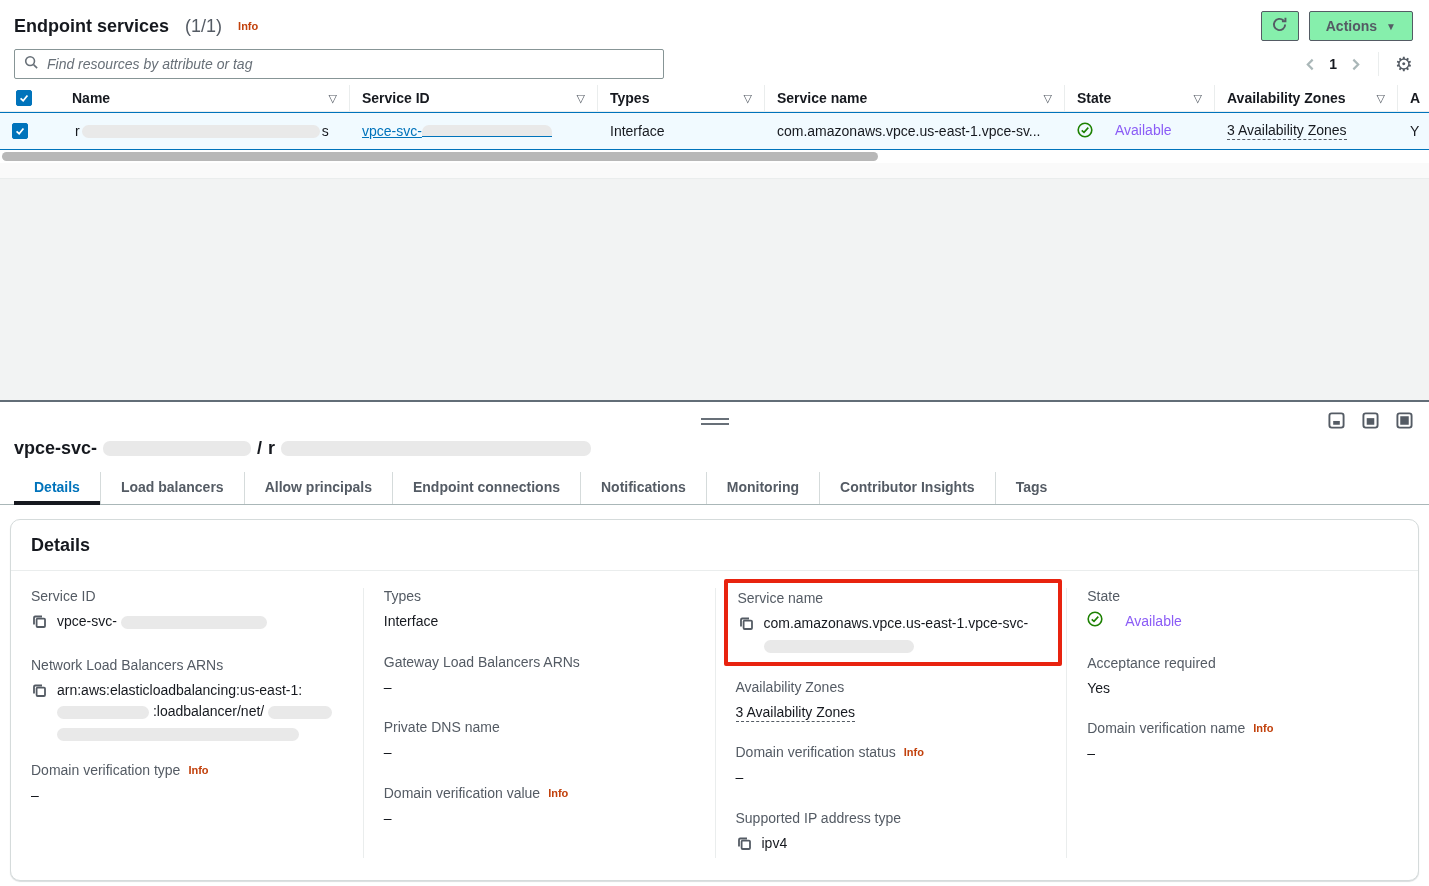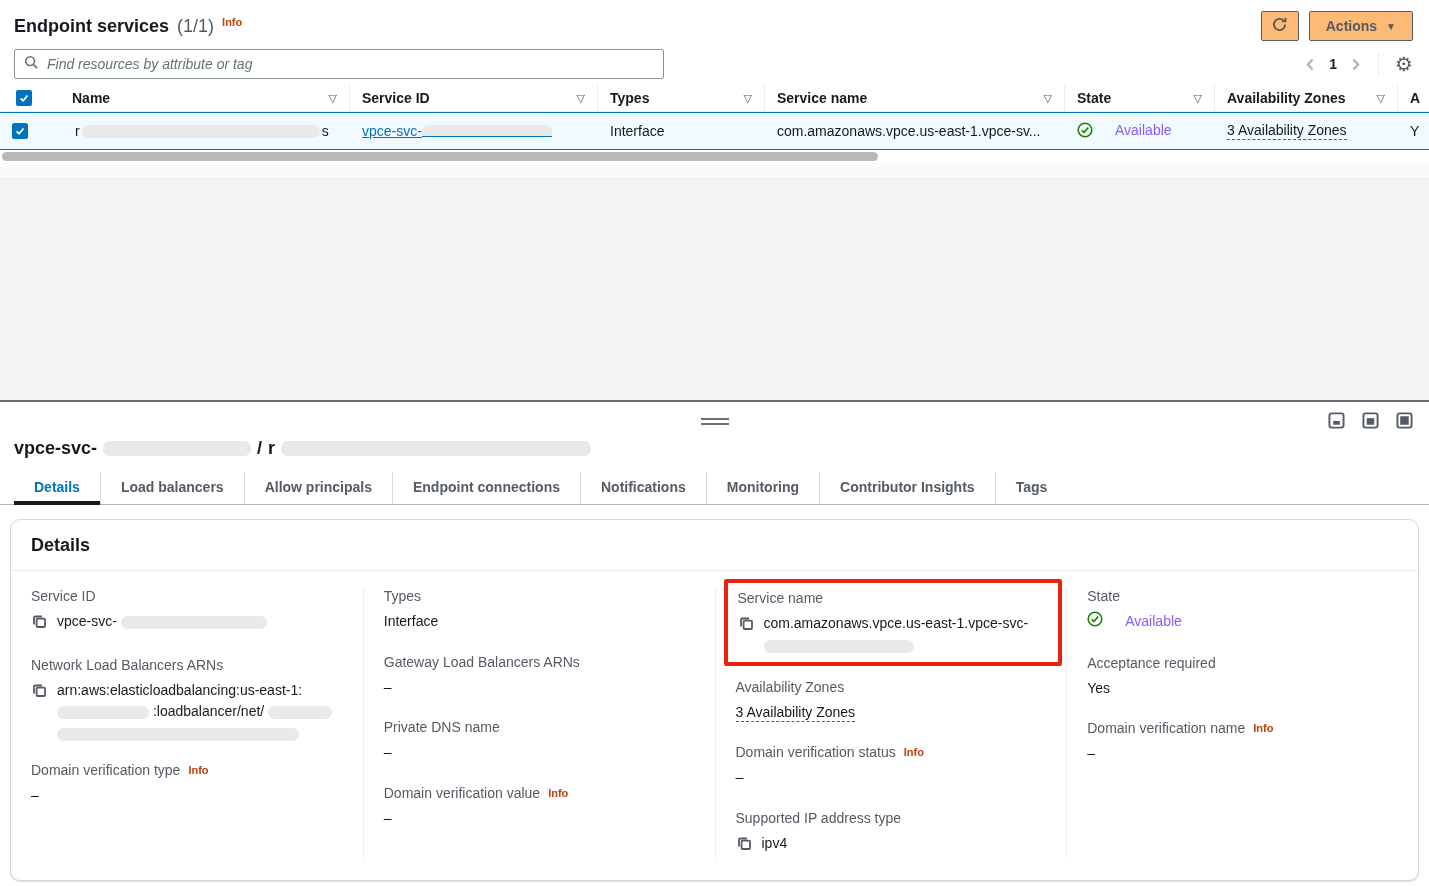--- a/index.html
+++ b/index.html
@@ -11,27 +11,27 @@
     background: #fff;
     overflow: hidden;
   }
   .app { position: relative; width: 1429px; height: 886px; background: #fff; }
 
   
   .toolbar {
     display: flex; align-items: center; justify-content: space-between;
     height: 42px; padding: 10px 16px 0 14px;
   }
-  .title-group { display: flex; align-items: flex-start; gap: 8px; }
+  .title-group { display: flex; align-items: center; gap: 16px; }
   .page-title { font-size: 18px; font-weight: 700; }
   .page-count { font-size: 18px; font-weight: 400; color: #545b64; }
   .info-link { color: #c2410c; font-size: 11px; font-weight: 700; cursor: pointer; }
   .btn-group { display: flex; align-items: center; gap: 10px; }
   .btn {
-    height: 30px; padding: 0 16px; background: #fdba74;
+    height: 30px; padding: 0 16px; background: #86efac;
     border: 1px solid #545b64; border-radius: 2px;
     font-weight: 700; font-size: 14px; color: #545b64;
     display: flex; align-items: center; gap: 9px; cursor: pointer;
   }
   .btn-icon-only { width: 38px; padding: 0; justify-content: center; }
   .btn-primary {
     background: #f0930f; border-color: #f0930f; color: #16191f; border-radius: 3px;
     padding: 0 18px;
   }
   .caret-down { font-size: 10px; color: #545b64; }

